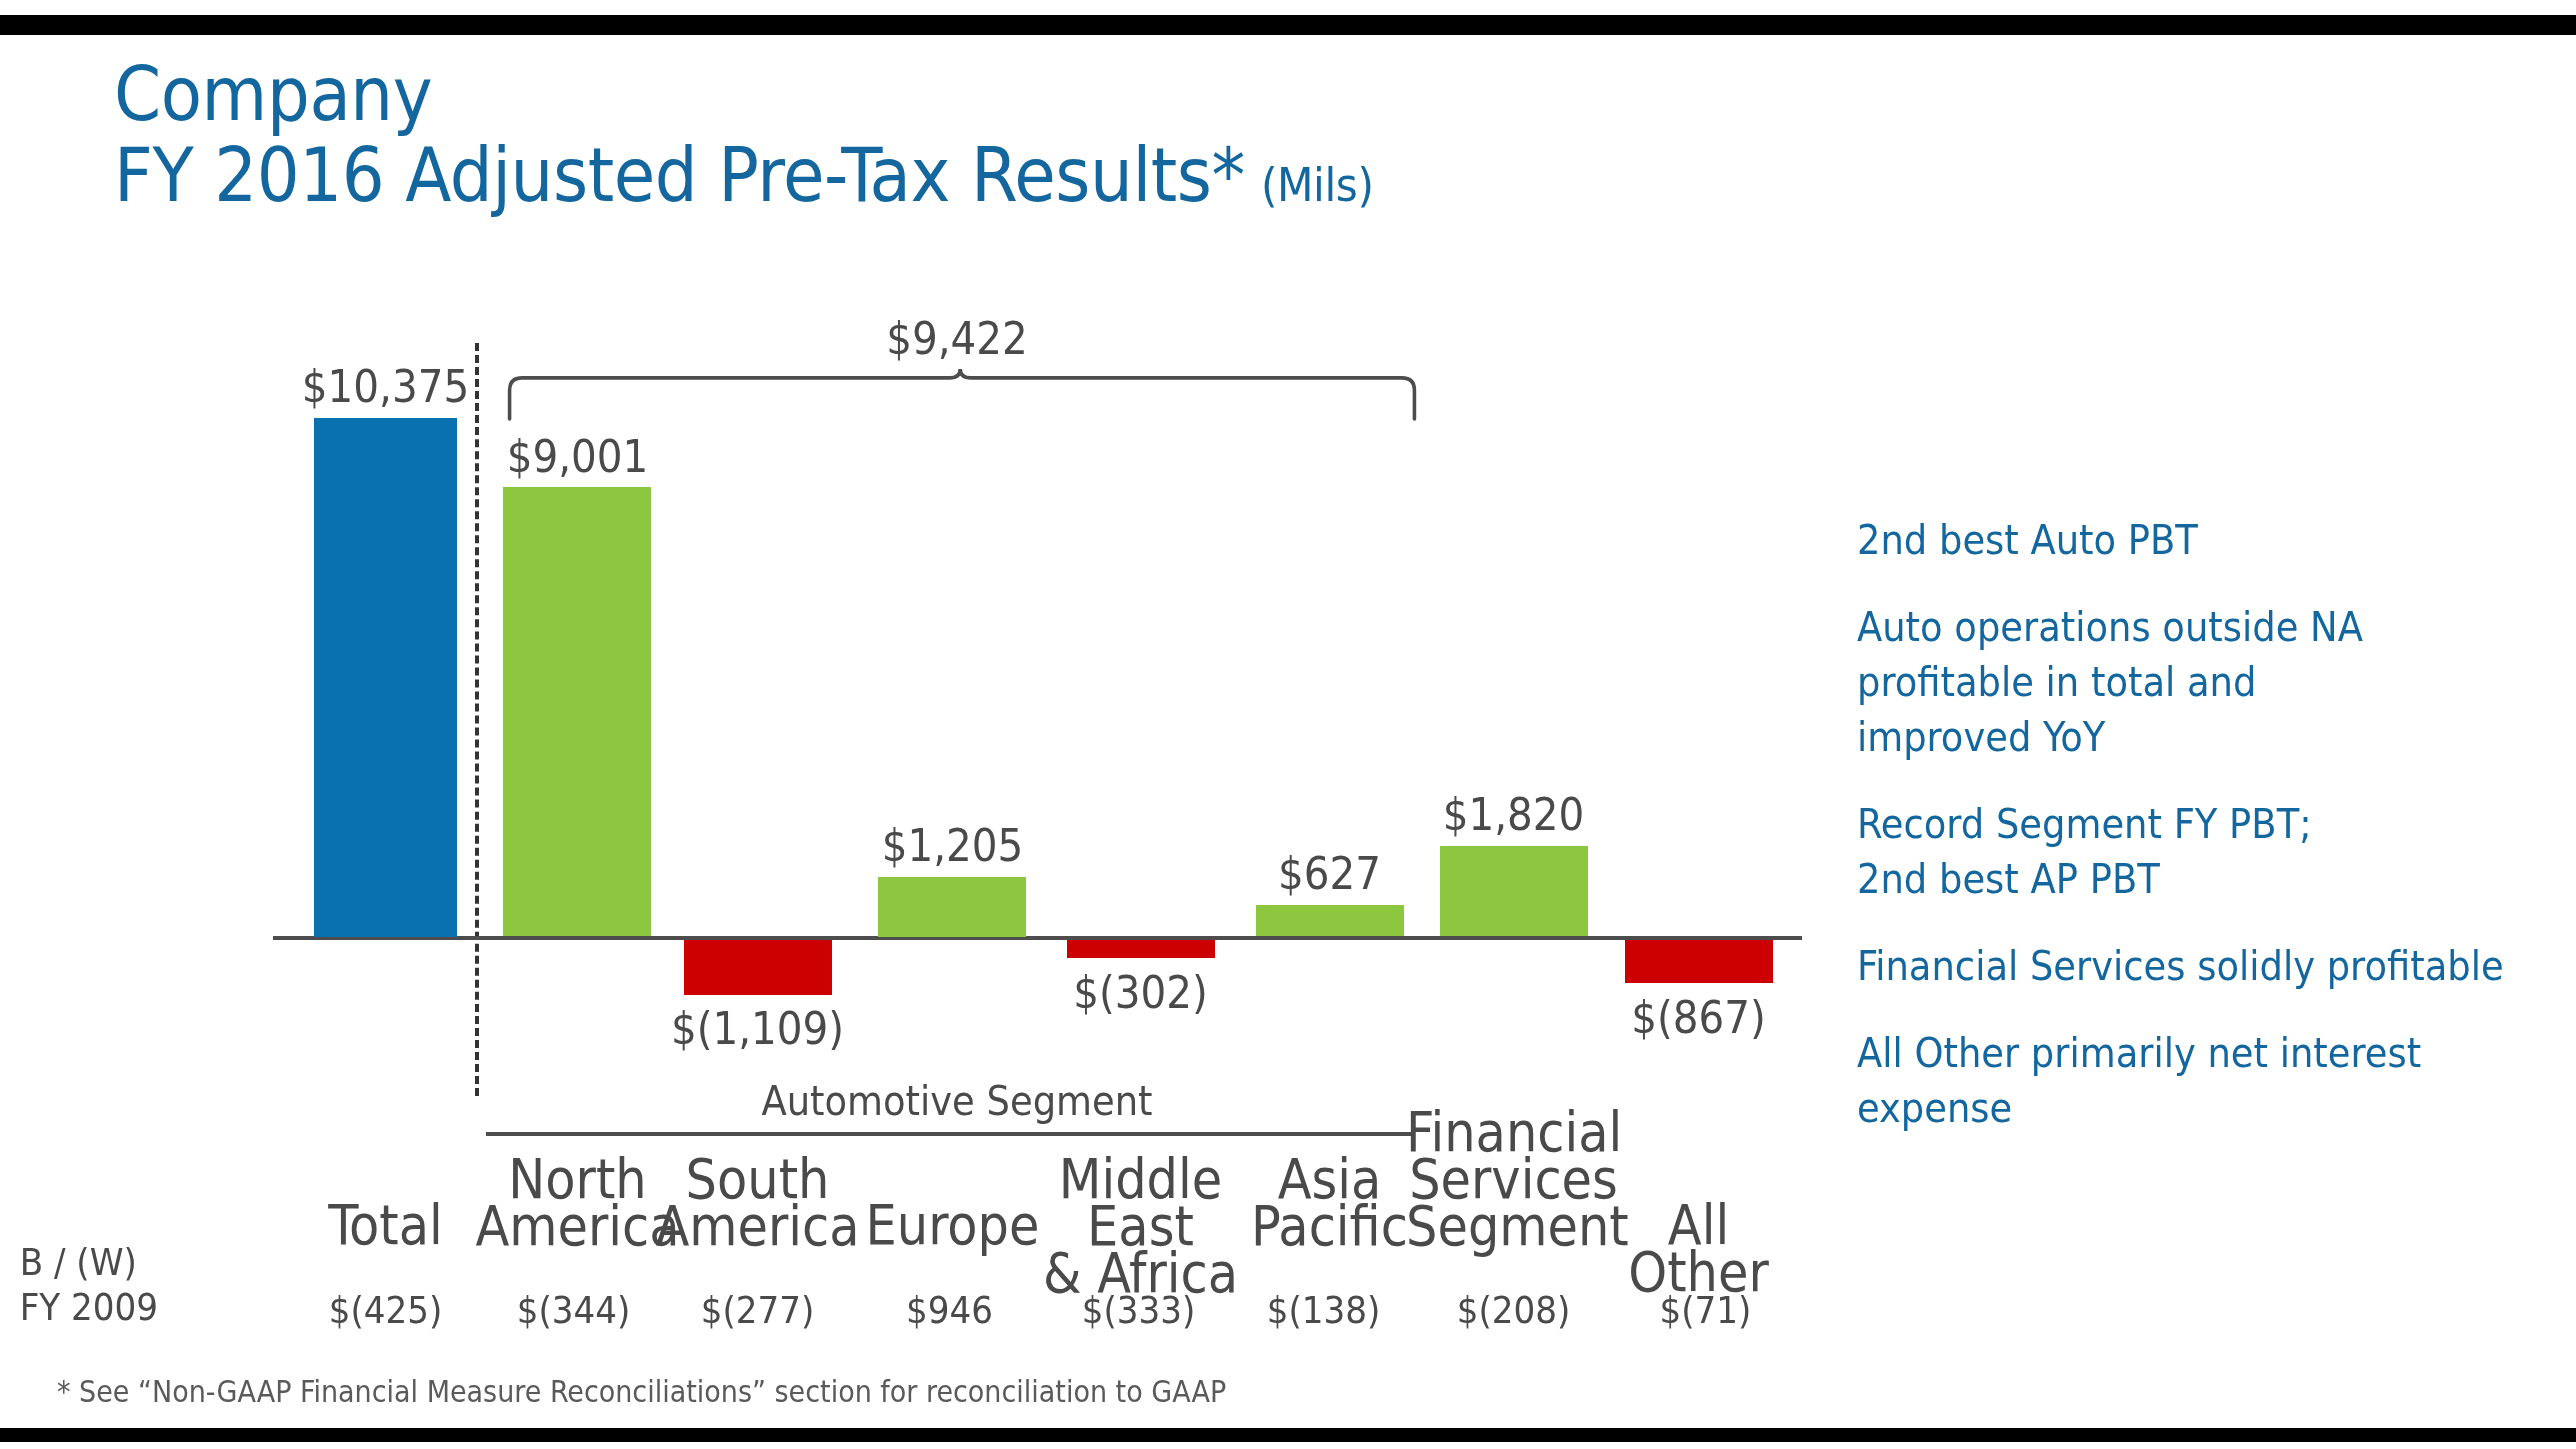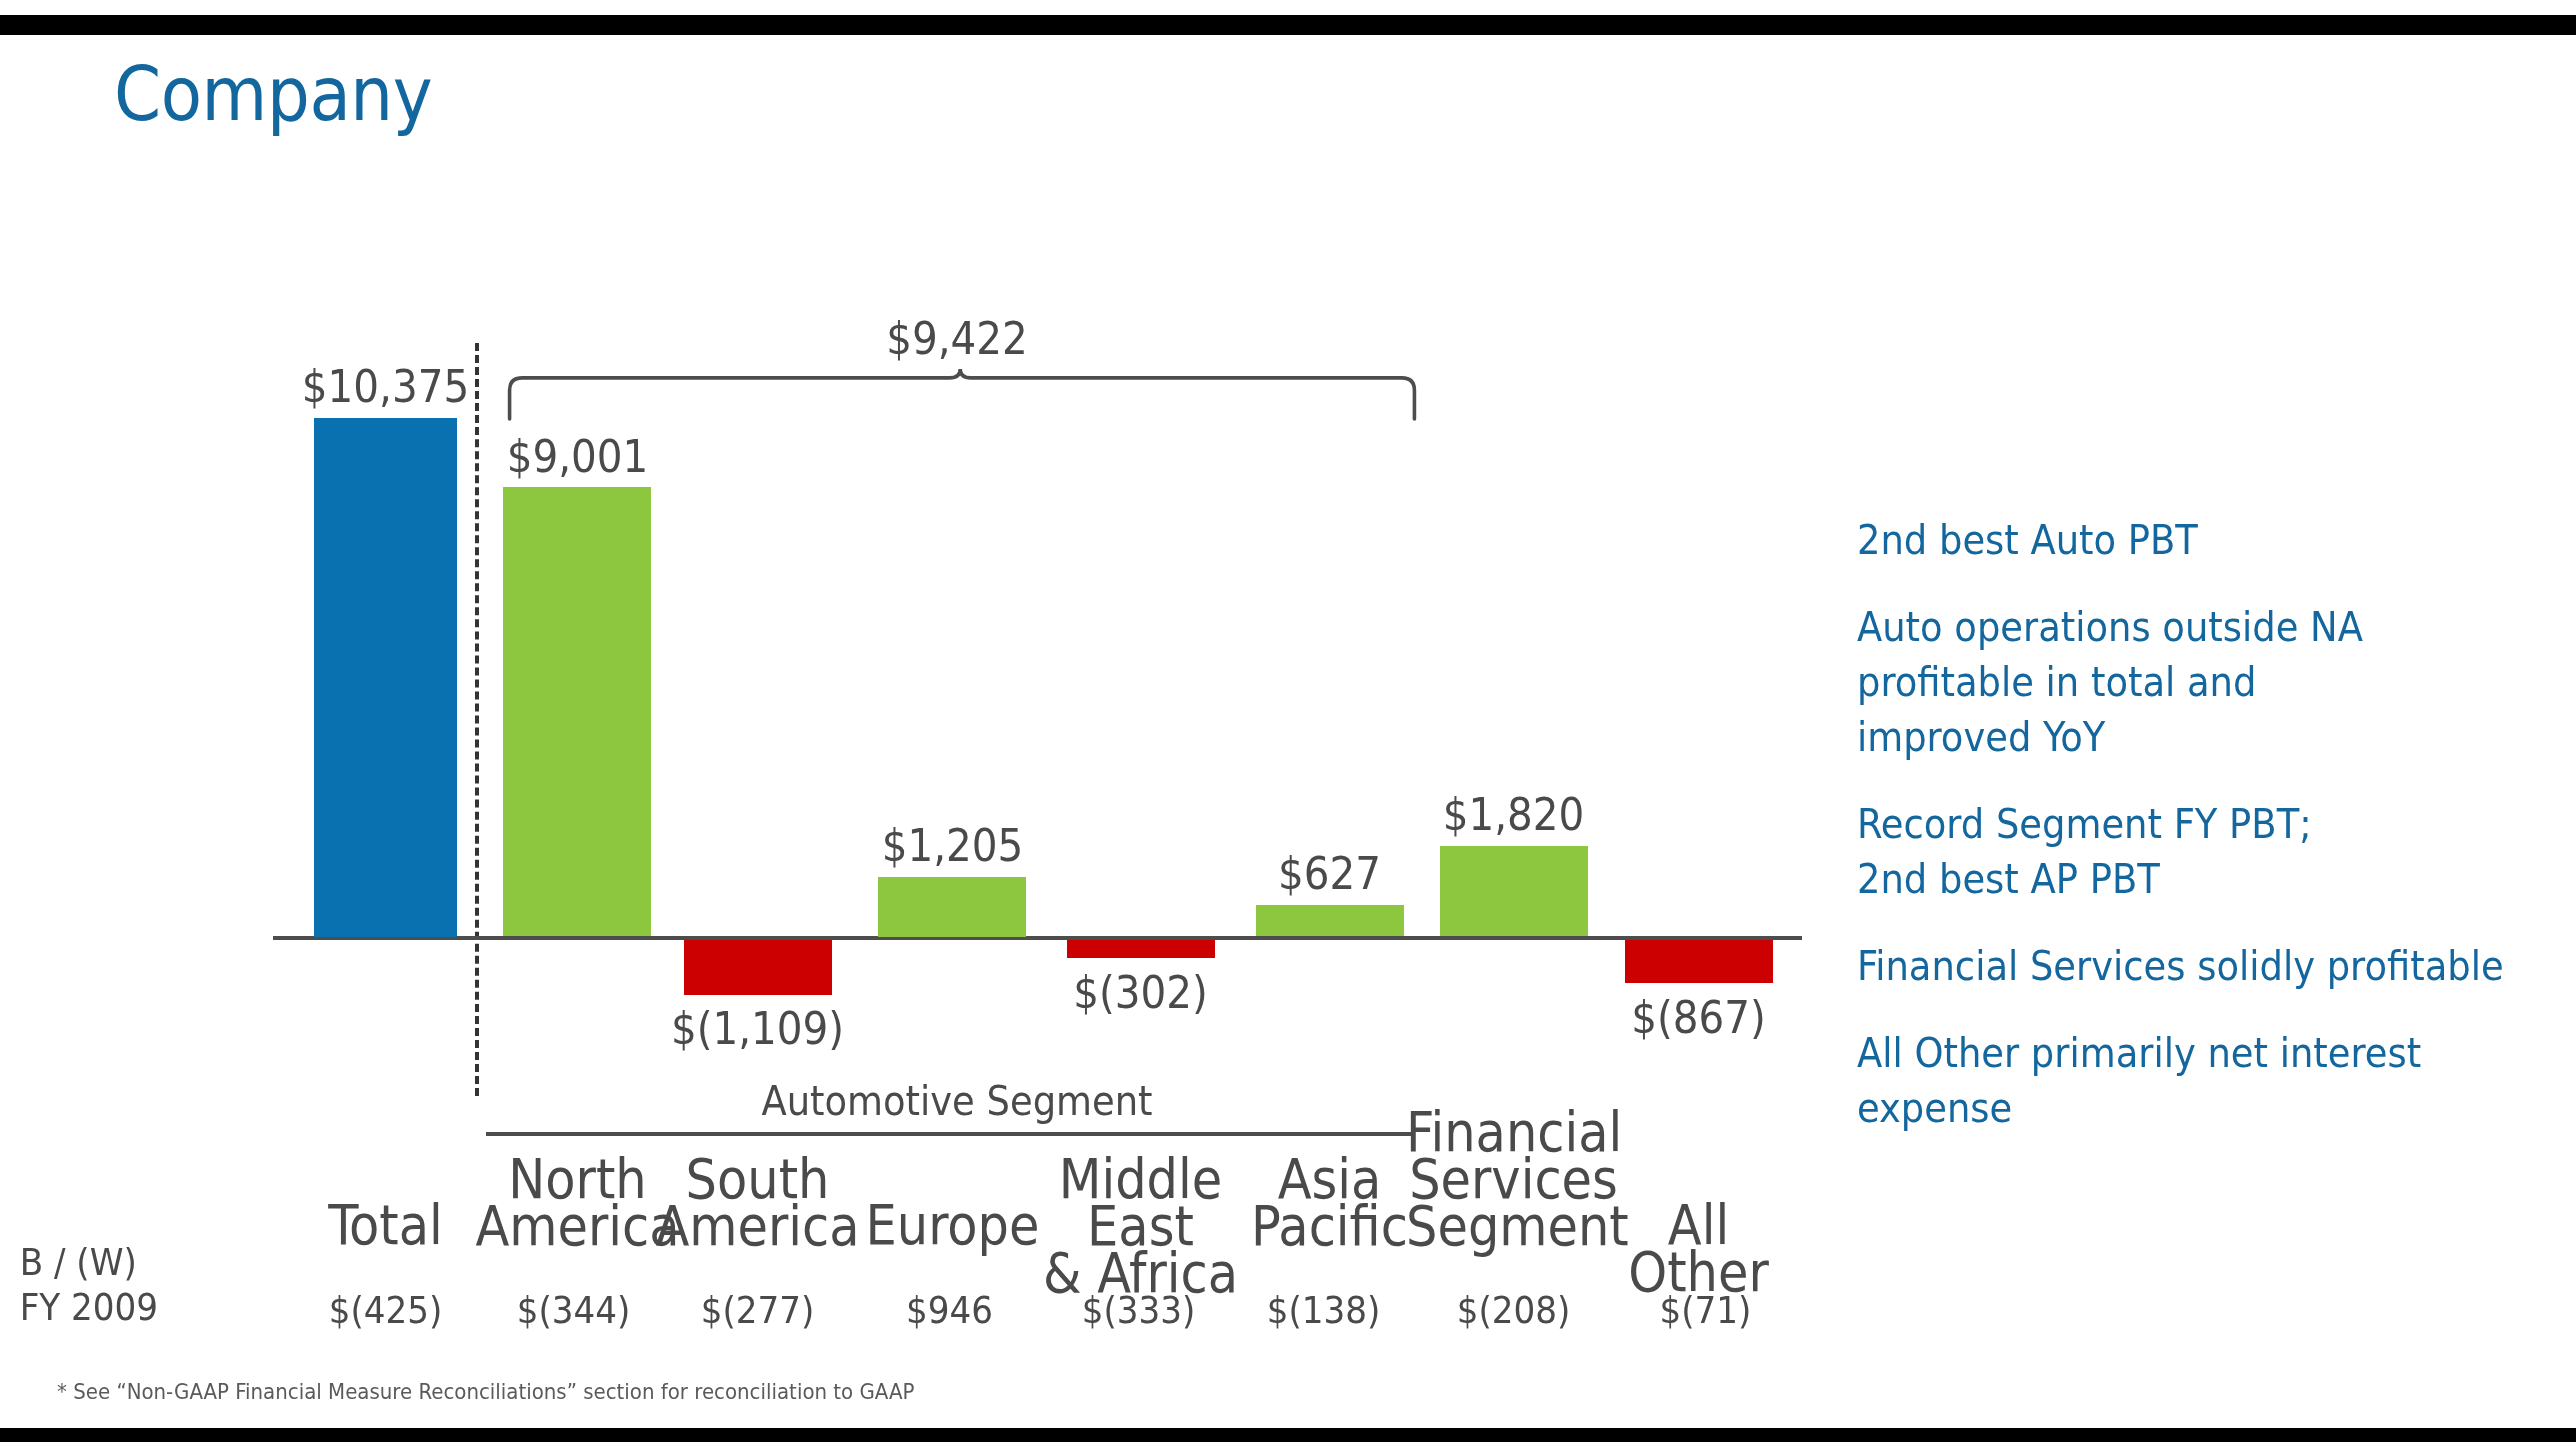--- a/index.html
+++ b/index.html
@@ -171,21 +171,21 @@
     text-align: center;
   }
 
   
   .footnote {
     position: absolute;
     left: 57px;
     top: 1372px;
     color: #5a5a5a;
     font-family: "DejaVu Sans Condensed", "Liberation Sans Narrow", "Liberation Sans", sans-serif;
-    font-size: 22px;
+    font-size: 30px;
     line-height: 39px;
     white-space: nowrap;
   }
 
   
   .commentary {
     position: absolute;
     left: 1857px;
     top: 513px;
     width: 680px;
@@ -202,20 +202,21 @@
 </head>
 <body>
 
 <div class="slide">
 
   <div class="bar-top"></div>
   <div class="bar-bottom"></div>
 
   <div class="title-block">
     <div class="title-line1">Company</div>
+    <div class="title-line2"><span>FY 2016 Adjusted Pre-Tax Results*</span><span class="title-mils">(Mils)</span></div>
   </div>
 
   <div class="chart">
 
     <div class="bracket-label">$9,422</div>
     <div class="bracket-svg">
       <svg width="912" height="54" viewBox="0 0 1020 60" xmlns="http://www.w3.org/2000/svg">
         <path d="M4,58 L4,26 Q4,12 18,12 L496,12 Q508,12 508,2 Q508,12 520,12 L1002,12 Q1016,12 1016,26 L1016,58" fill="none" stroke="#4d4d4d" stroke-width="4" stroke-linecap="round"></path>
       </svg>
     </div>

